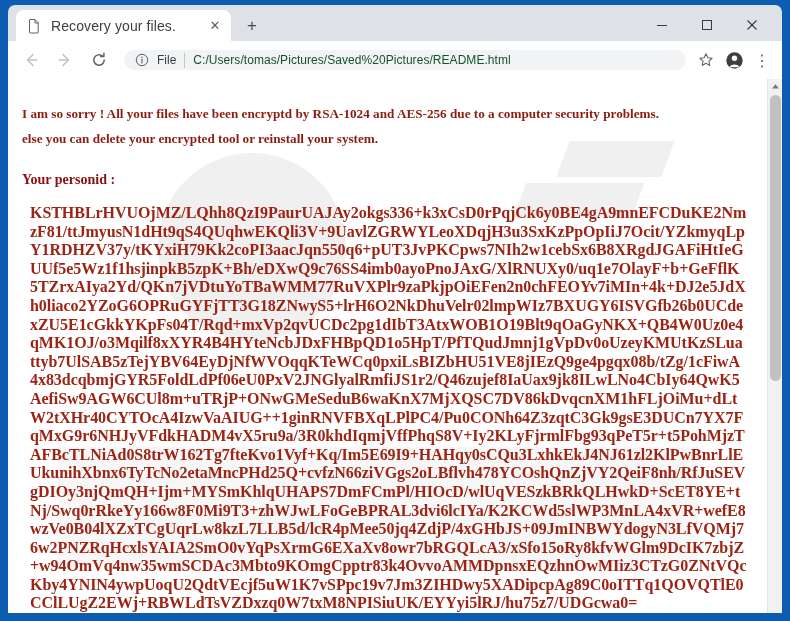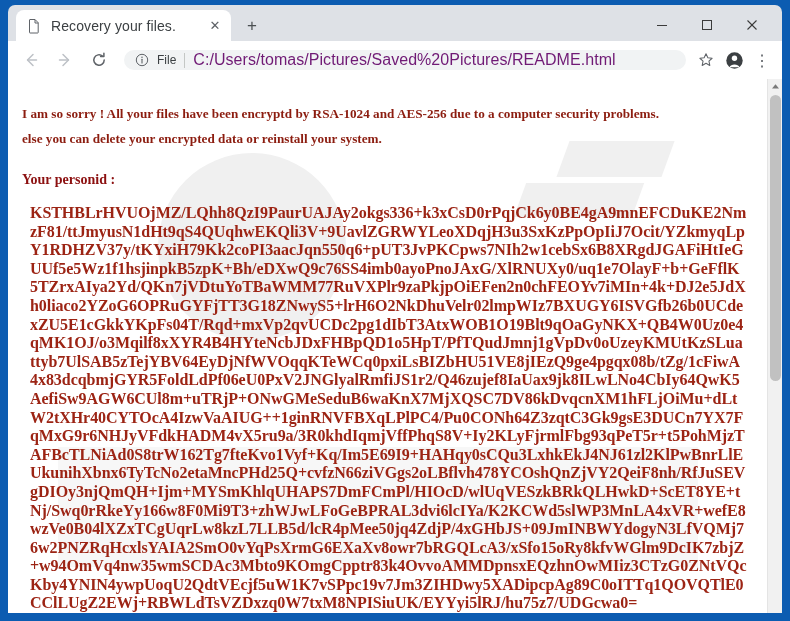--- a/index.html
+++ b/index.html
@@ -138,22 +138,22 @@
     margin-left: 7px;
     white-space: nowrap;
   }
   #omnibox .divider {
     width: 1px; height: 15px;
     background: #c4c7c5;
     margin: 0 8px;
     flex: 0 0 1px;
   }
   #omnibox .urltext {
-    font-size: 16px;
-    color: #701a75;
+    font-size: 12px;
+    color: #14532d;
     white-space: nowrap;
     overflow: hidden;
     flex: 1 1 auto;
     letter-spacing: .05px;
   }
   .omni-right {
     display: flex;
     align-items: center;
     flex: 0 0 auto;
   }
@@ -350,21 +350,21 @@
     <div id="pagebody">
 
       <div class="wm circle" style="left:150px; top:58px; width:188px; height:188px;"></div>
       <div class="wm" style="left:555px; top:46px; width:105px; height:36px; transform:skewX(-20deg);"></div>
       <div class="wm" style="left:512px; top:88px; width:118px; height:34px; transform:skewX(-20deg);"></div>
       <div class="wm" style="left:50px; top:352px; width:640px; height:120px; opacity:.55;"></div>
 
       <div id="content">
 
         <p class="intro">I am so sorry ! All your files have been encryptd by RSA-1024 and AES-256 due to a computer security problems.</p>
-        <p class="intro">else you can delete your encrypted data or reinstall your system.</p>
+        <p class="intro">else you can delete your encrypted tool or reinstall your system.</p>
 
         <h2 class="section">Your personid :</h2>
 
         <p class="idblock">KSTHBLrHVUOjMZ/LQhh8QzI9PaurUAJAy2okgs336+k3xCsD0rPqjCk6y0BE4gA9mnEFCDuKE2NmzF81/ttJmyusN1dHt9qS4QUqhwEKQli3V+9UavlZGRWYLeoXDqjH3u3SxKzPpOpIiJ7Ocit/YZkmyqLpY1RDHZV37y/tKYxiH79Kk2coPI3aacJqn550q6+pUT3JvPKCpws7NIh2w1cebSx6B8XRgdJGAFiHtIeGUUf5e5Wz1f1hsjinpkB5zpK+Bh/eDXwQ9c76SS4imb0ayoPnoJAxG/XlRNUXy0/uq1e7OlayF+b+GeFflK5TZrxAIya2Yd/QKn7jVDtuYoTBaWMM77RuVXPlr9zaPkjpOiEFen2n0chFEOYv7iMIn+4k+DJ2e5JdXh0liaco2YZoG6OPRuGYFjTT3G18ZNwyS5+lrH6O2NkDhuVelr02lmpWIz7BXUGY6ISVGfb26b0UCdexZU5E1cGkkYKpFs04T/Rqd+mxVp2qvUCDc2pg1dIbT3AtxWOB1O19Blt9qOaGyNKX+QB4W0Uz0e4qMK1OJ/o3Mqilf8xXYR4B4HYteNcbJDxFHBpQD1o5HpT/PfTQudJmnj1gVpDv0oUzeyKMUtKzSLuattyb7UlSAB5zTejYBV64EyDjNfWVOqqKTeWCq0pxiLsBIZbHU51VE8jIEzQ9ge4pgqx08b/tZg/1cFiwA4x83dcqbmjGYR5FoldLdPf06eU0PxV2JNGlyalRmfiJS1r2/Q46zujef8IaUax9jk8ILwLNo4CbIy64QwK5AefiSw9AGW6CUl8m+uTRjP+ONwGMeSeduB6waKnX7MjXQSC7DV86kDvqcnXM1hFLjOiMu+dLtW2tXHr40CYTOcA4IzwVaAIUG++1ginRNVFBXqLPlPC4/Pu0CONh64Z3zqtC3Gk9gsE3DUCn7YX7FqMxG9r6NHJyVFdkHADM4vX5ru9a/3R0khdIqmjVffPhqS8V+Iy2KLyFjrmlFbg93qPeT5r+t5PohMjzTAFBcTLNiAd0S8trW162Tg7fteKvo1Vyf+Kq/Im5E69I9+HAHqy0sCQu3LxhkEkJ4NJ61zl2KlPwBnrLlEUkunihXbnx6TyTcNo2etaMncPHd25Q+cvfzN66ziVGgs2oLBflvh478YCOshQnZjVY2QeiF8nh/RfJuSEVgDIOy3njQmQH+Ijm+MYSmKhlqUHAPS7DmFCmPl/HIOcD/wlUqVESzkBRkQLHwkD+ScET8YE+tNj/Swq0rRkeYy166w8F0Mi9T3+zhWJwLFoGeBPRAL3dvi6lcIYa/K2KCWd5slWP3MnLA4xVR+wefE8wzVe0B04lXZxTCgUqrLw8kzL7LLB5d/lcR4pMee50jq4ZdjP/4xGHbJS+09JmINBWYdogyN3LfVQMj76w2PNZRqHcxlsYAIA2SmO0vYqPsXrmG6EXaXv8owr7bRGQLcA3/xSfo15oRy8kfvWGlm9DcIK7zbjZ+w94OmVq4nw35wmSCDAc3Mbto9KOmgCpptr83k4OvvoAMMDpnsxEQzhnOwMIiz3CTzG0ZNtVQcKby4YNIN4ywpUoqU2QdtVEcjf5uW1K7vSPpc19v7Jm3ZIHDwy5XADipcpAg89C0oITTq1QOVQTlE0CClLUgZ2EWj+RBWLdTsVZDxzq0W7txM8NPISiuUK/EYYyi5lRJ/hu75z7/UDGcwa0=</p>
 
         <h2 class="section second">Decrytion do as follows:</h2>
 
       </div>
     </div>
 

